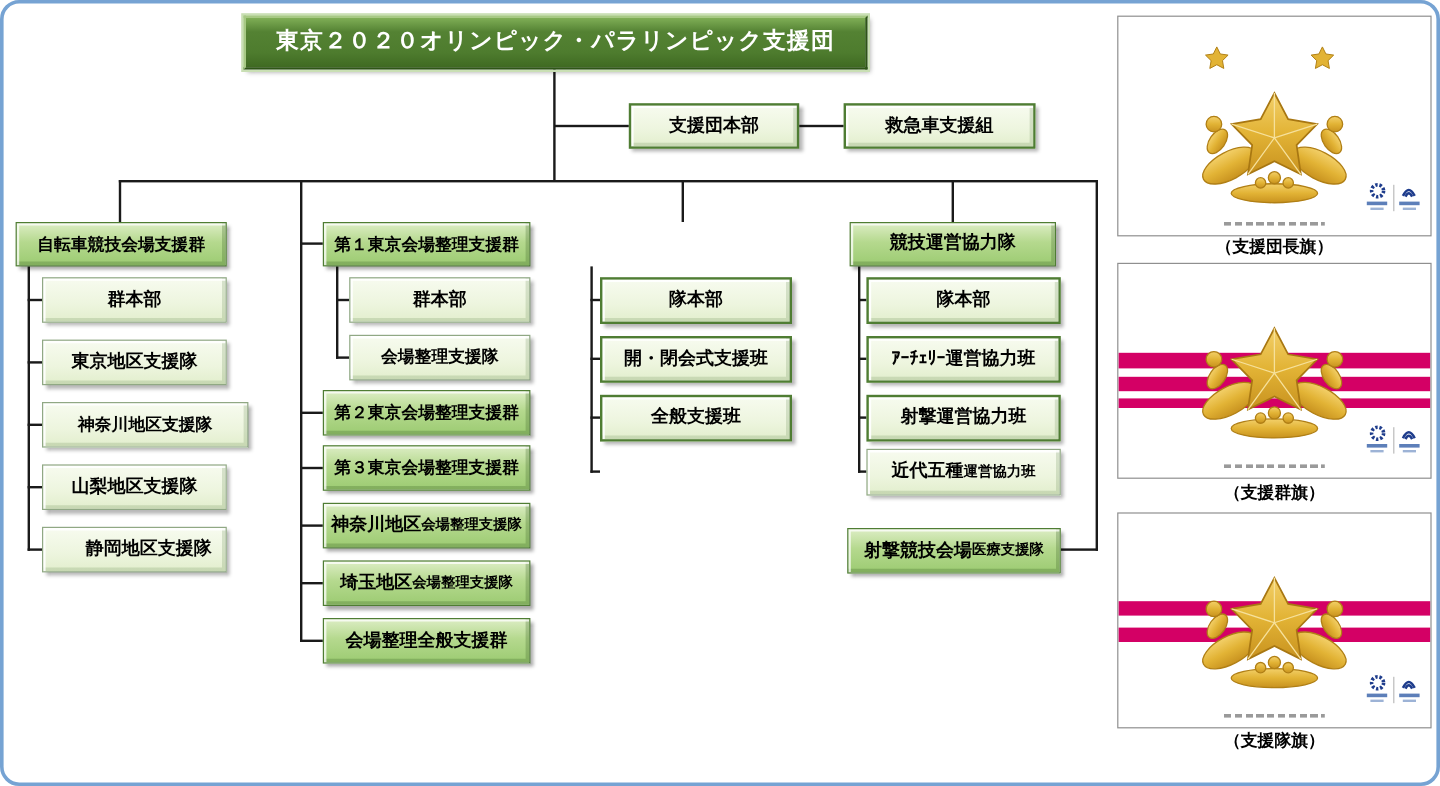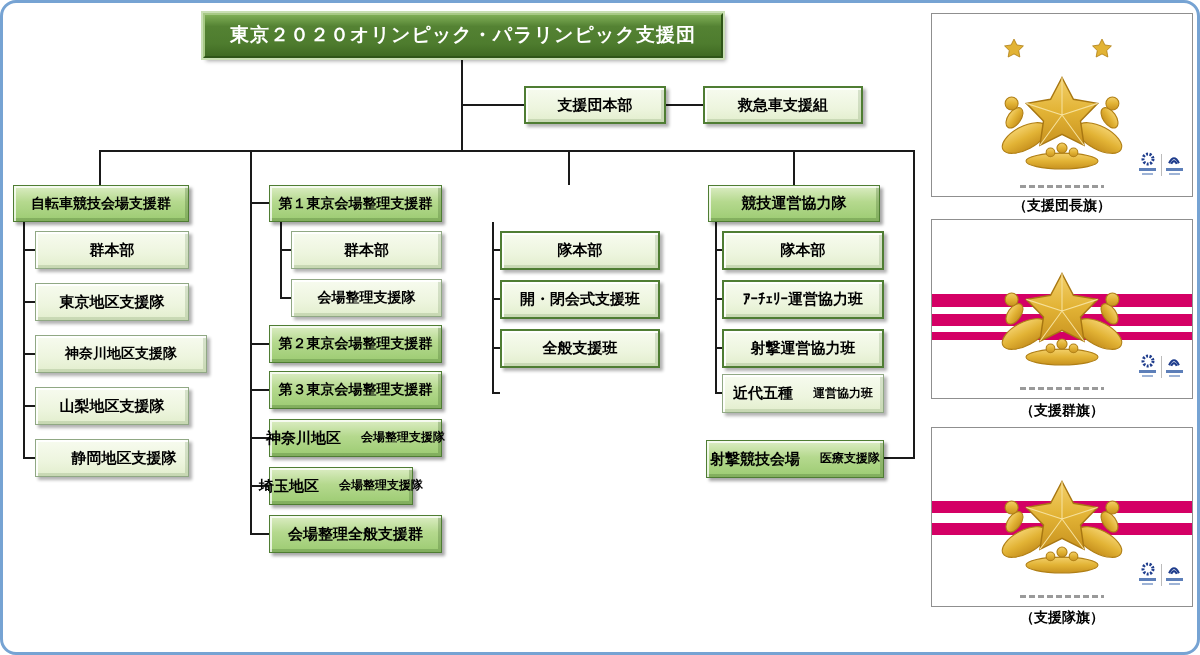--- a/index.html
+++ b/index.html
@@ -24,21 +24,21 @@
     background:linear-gradient(180deg,#dcedc4 0%,#b5d98e 45%,#9ccb72 100%);
     font-size:15px;border:1px solid #4f7d33;
     box-shadow:inset 2px 2px 0 rgba(255,255,255,.75), inset -3px -3px 0 rgba(60,100,40,.28), 3px 3px 3px rgba(0,0,0,.35);
   }
   .child-box{
     background:linear-gradient(180deg,#f7fbef 0%,#edf5de 60%,#e2eecd 100%);
     font-size:15px;border:1px solid #90a884;
     box-shadow:inset 2px 2px 0 rgba(255,255,255,.9), inset -3px -3px 0 rgba(120,150,100,.25), 3px 3px 3px rgba(0,0,0,.3);
   }
   .framed{border:2px solid #4f7d33;}
-  .sub-label{font-size:12px;padding-left:20px;}
+  .sub-label{font-size:12px;}
   .flag{
     position:absolute;background:#ffffff;border:1px solid #8f8f8f;box-sizing:border-box;overflow:hidden;
   }
   .stripe{position:absolute;left:0;right:0;background:#d40065;}
   .flag-caption{
     position:absolute;font-size:14px;font-weight:bold;color:#000;text-align:center;white-space:nowrap;
   }
   .emblem{position:absolute;left:50%;transform:translateX(-50%);}
   .mini-star{position:absolute;}
   .fineprint{position:absolute;left:50%;transform:translateX(-50%);bottom:8px;width:84px;height:3px;
@@ -110,21 +110,21 @@
 
   <div class="box header-box" style="left:266px;top:182px;width:173px;height:37px;font-size:14px;">第１東京会場整理支援群</div>
   <div class="box child-box" style="left:288px;top:228px;width:151px;height:38px;">群本部</div>
   <div class="box child-box" style="left:288px;top:276px;width:151px;height:38px;font-size:14px;">会場整理支援隊</div>
   <div class="box header-box" style="left:266px;top:322px;width:173px;height:38px;font-size:14px;">第２東京会場整理支援群</div>
   <div class="box header-box" style="left:266px;top:368px;width:173px;height:38px;font-size:14px;">第３東京会場整理支援群</div>
   <div class="box header-box" style="left:266px;top:416px;width:173px;height:38px;">
     <span style="font-size:15px;">神奈川地区</span>
       <span class="sub-label">会場整理支援隊</span>
   </div>
-  <div class="box header-box" style="left:266px;top:464px;width:144px;height:38px;">
+  <div class="box header-box" style="left:266px;top:464px;width:173px;height:38px;">
     <span style="font-size:15px;">埼玉地区</span>
       <span class="sub-label">会場整理支援隊</span>
   </div>
   <div class="box header-box" style="left:266px;top:512px;width:173px;height:38px;">会場整理全般支援群</div>
 
   <div class="box child-box framed" style="left:497px;top:228px;width:160px;height:39px;">隊本部</div>
   <div class="box child-box framed" style="left:497px;top:277px;width:160px;height:39px;">開・閉会式支援班</div>
   <div class="box child-box framed" style="left:497px;top:326px;width:160px;height:39px;">全般支援班</div>
 
   <div class="box header-box" style="left:705px;top:182px;width:172px;height:37px;">競技運営協力隊</div>

